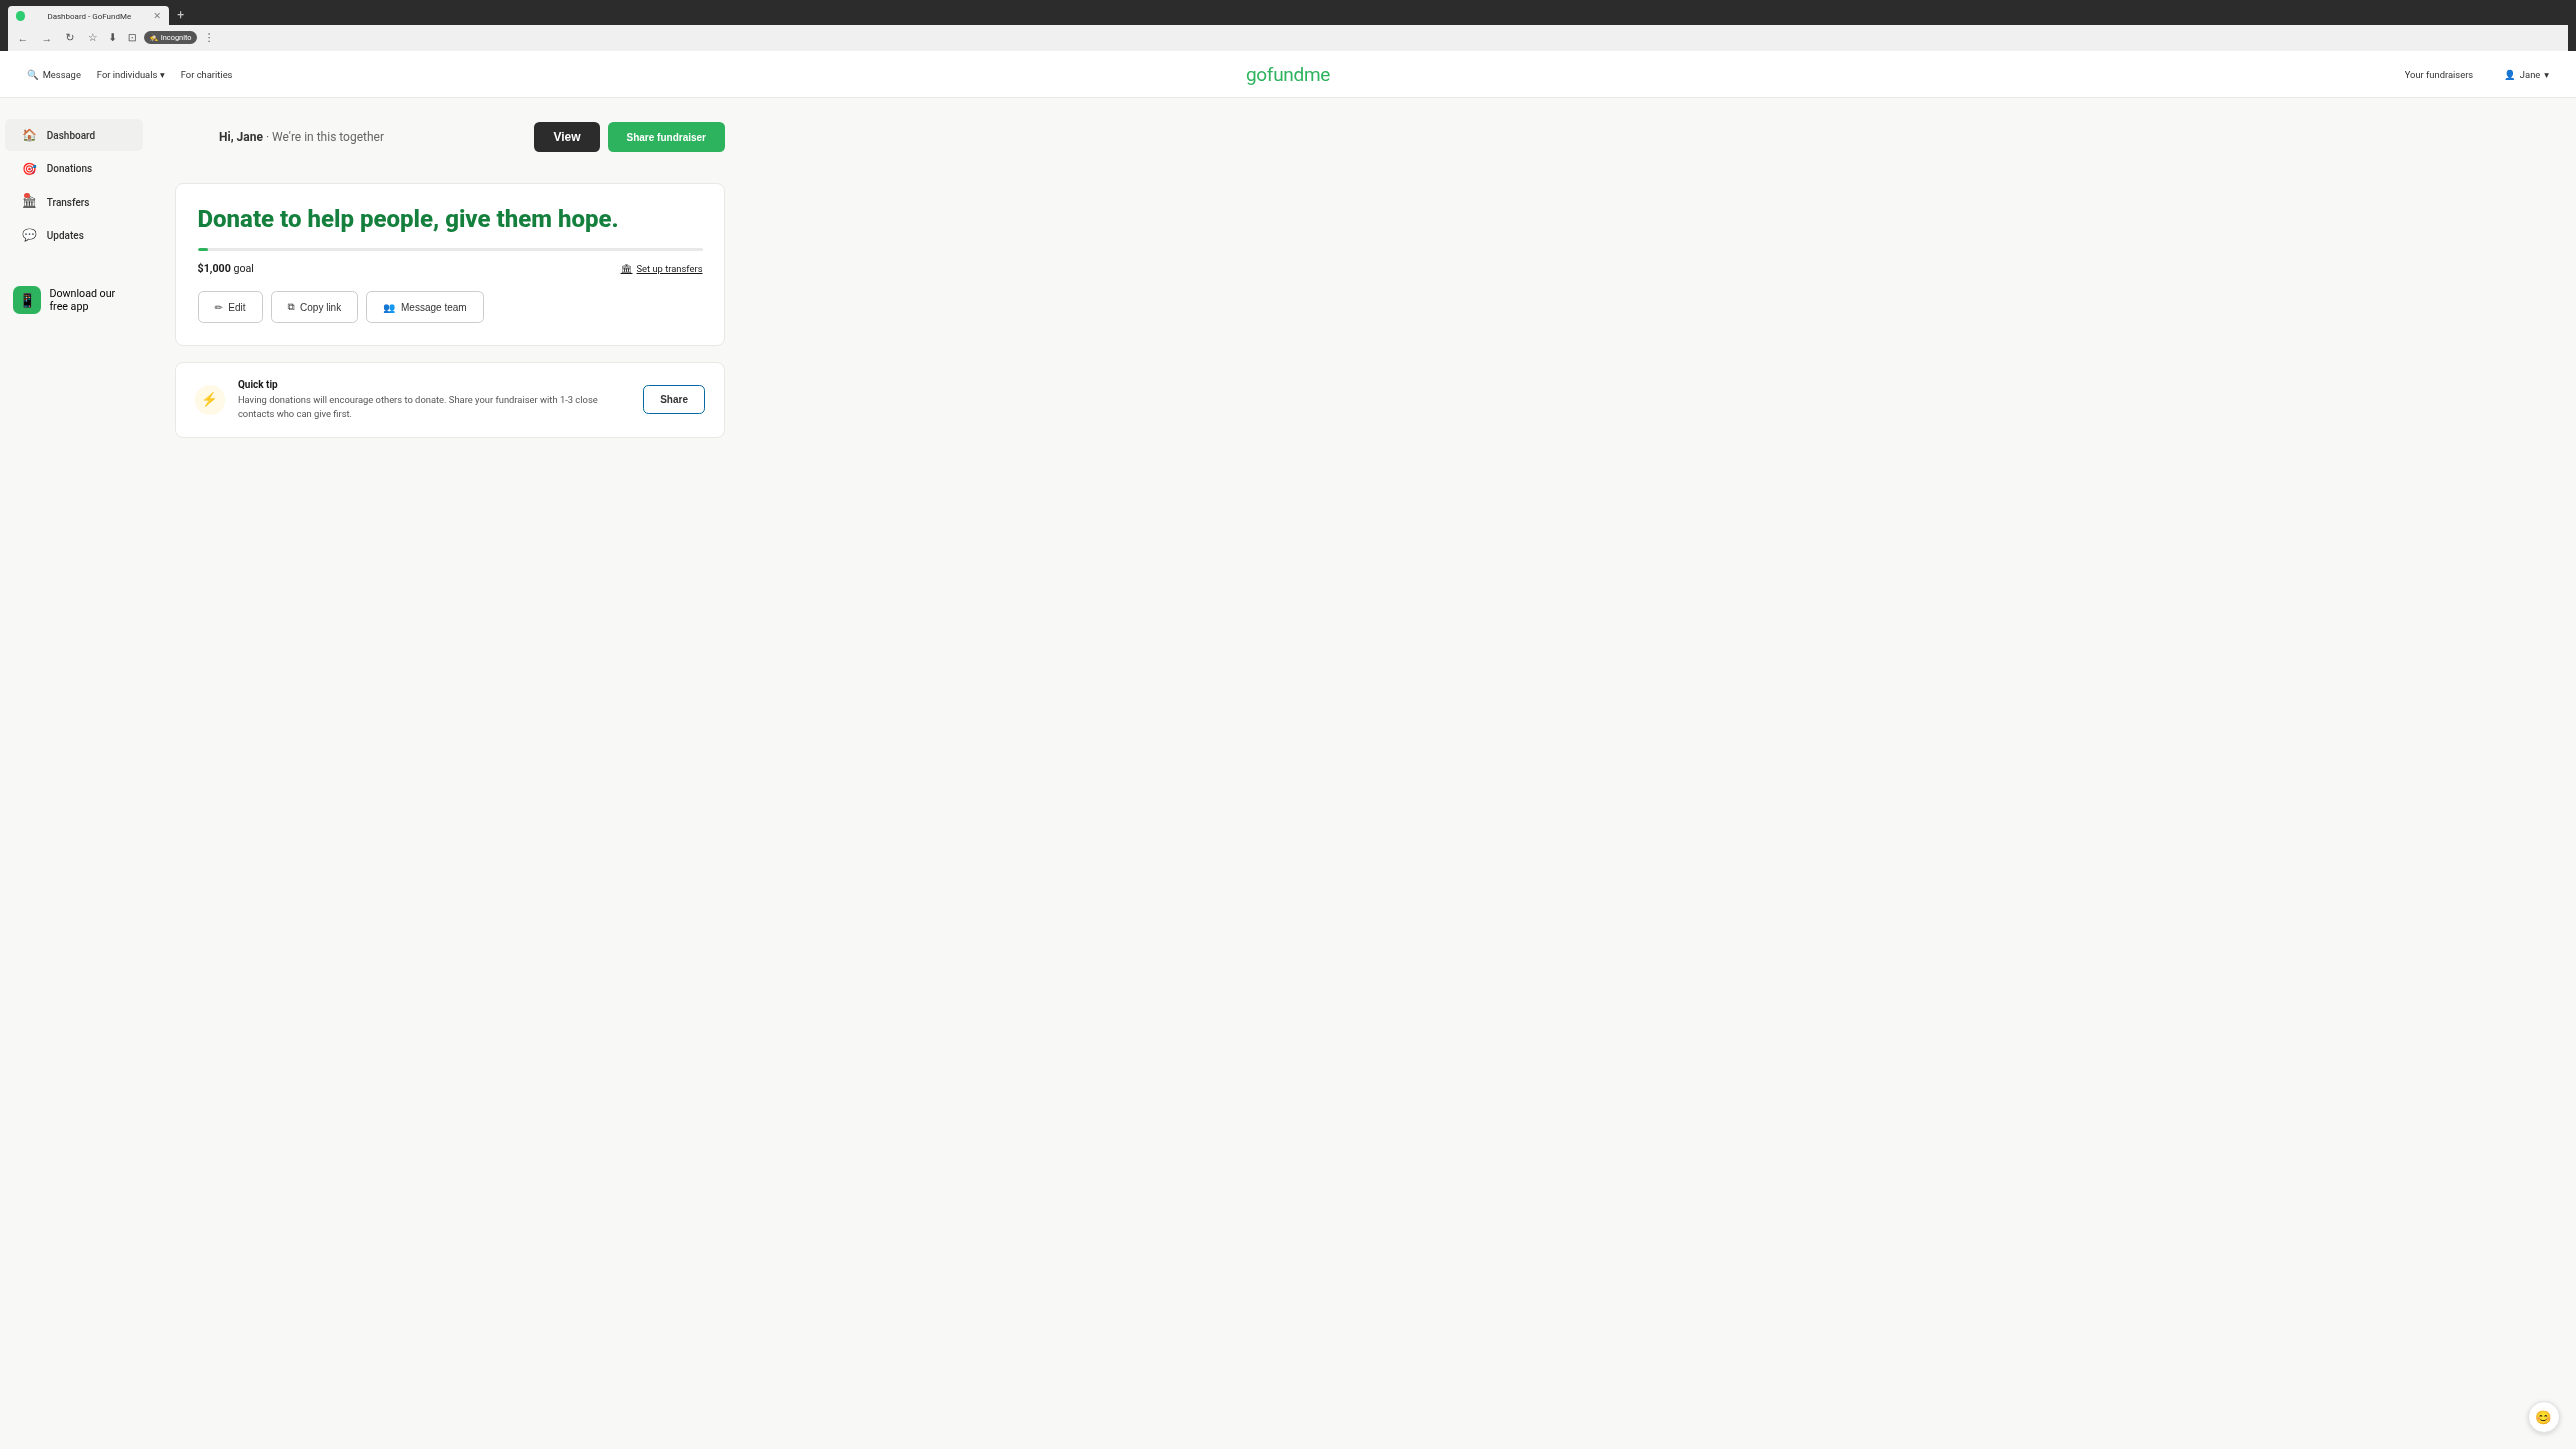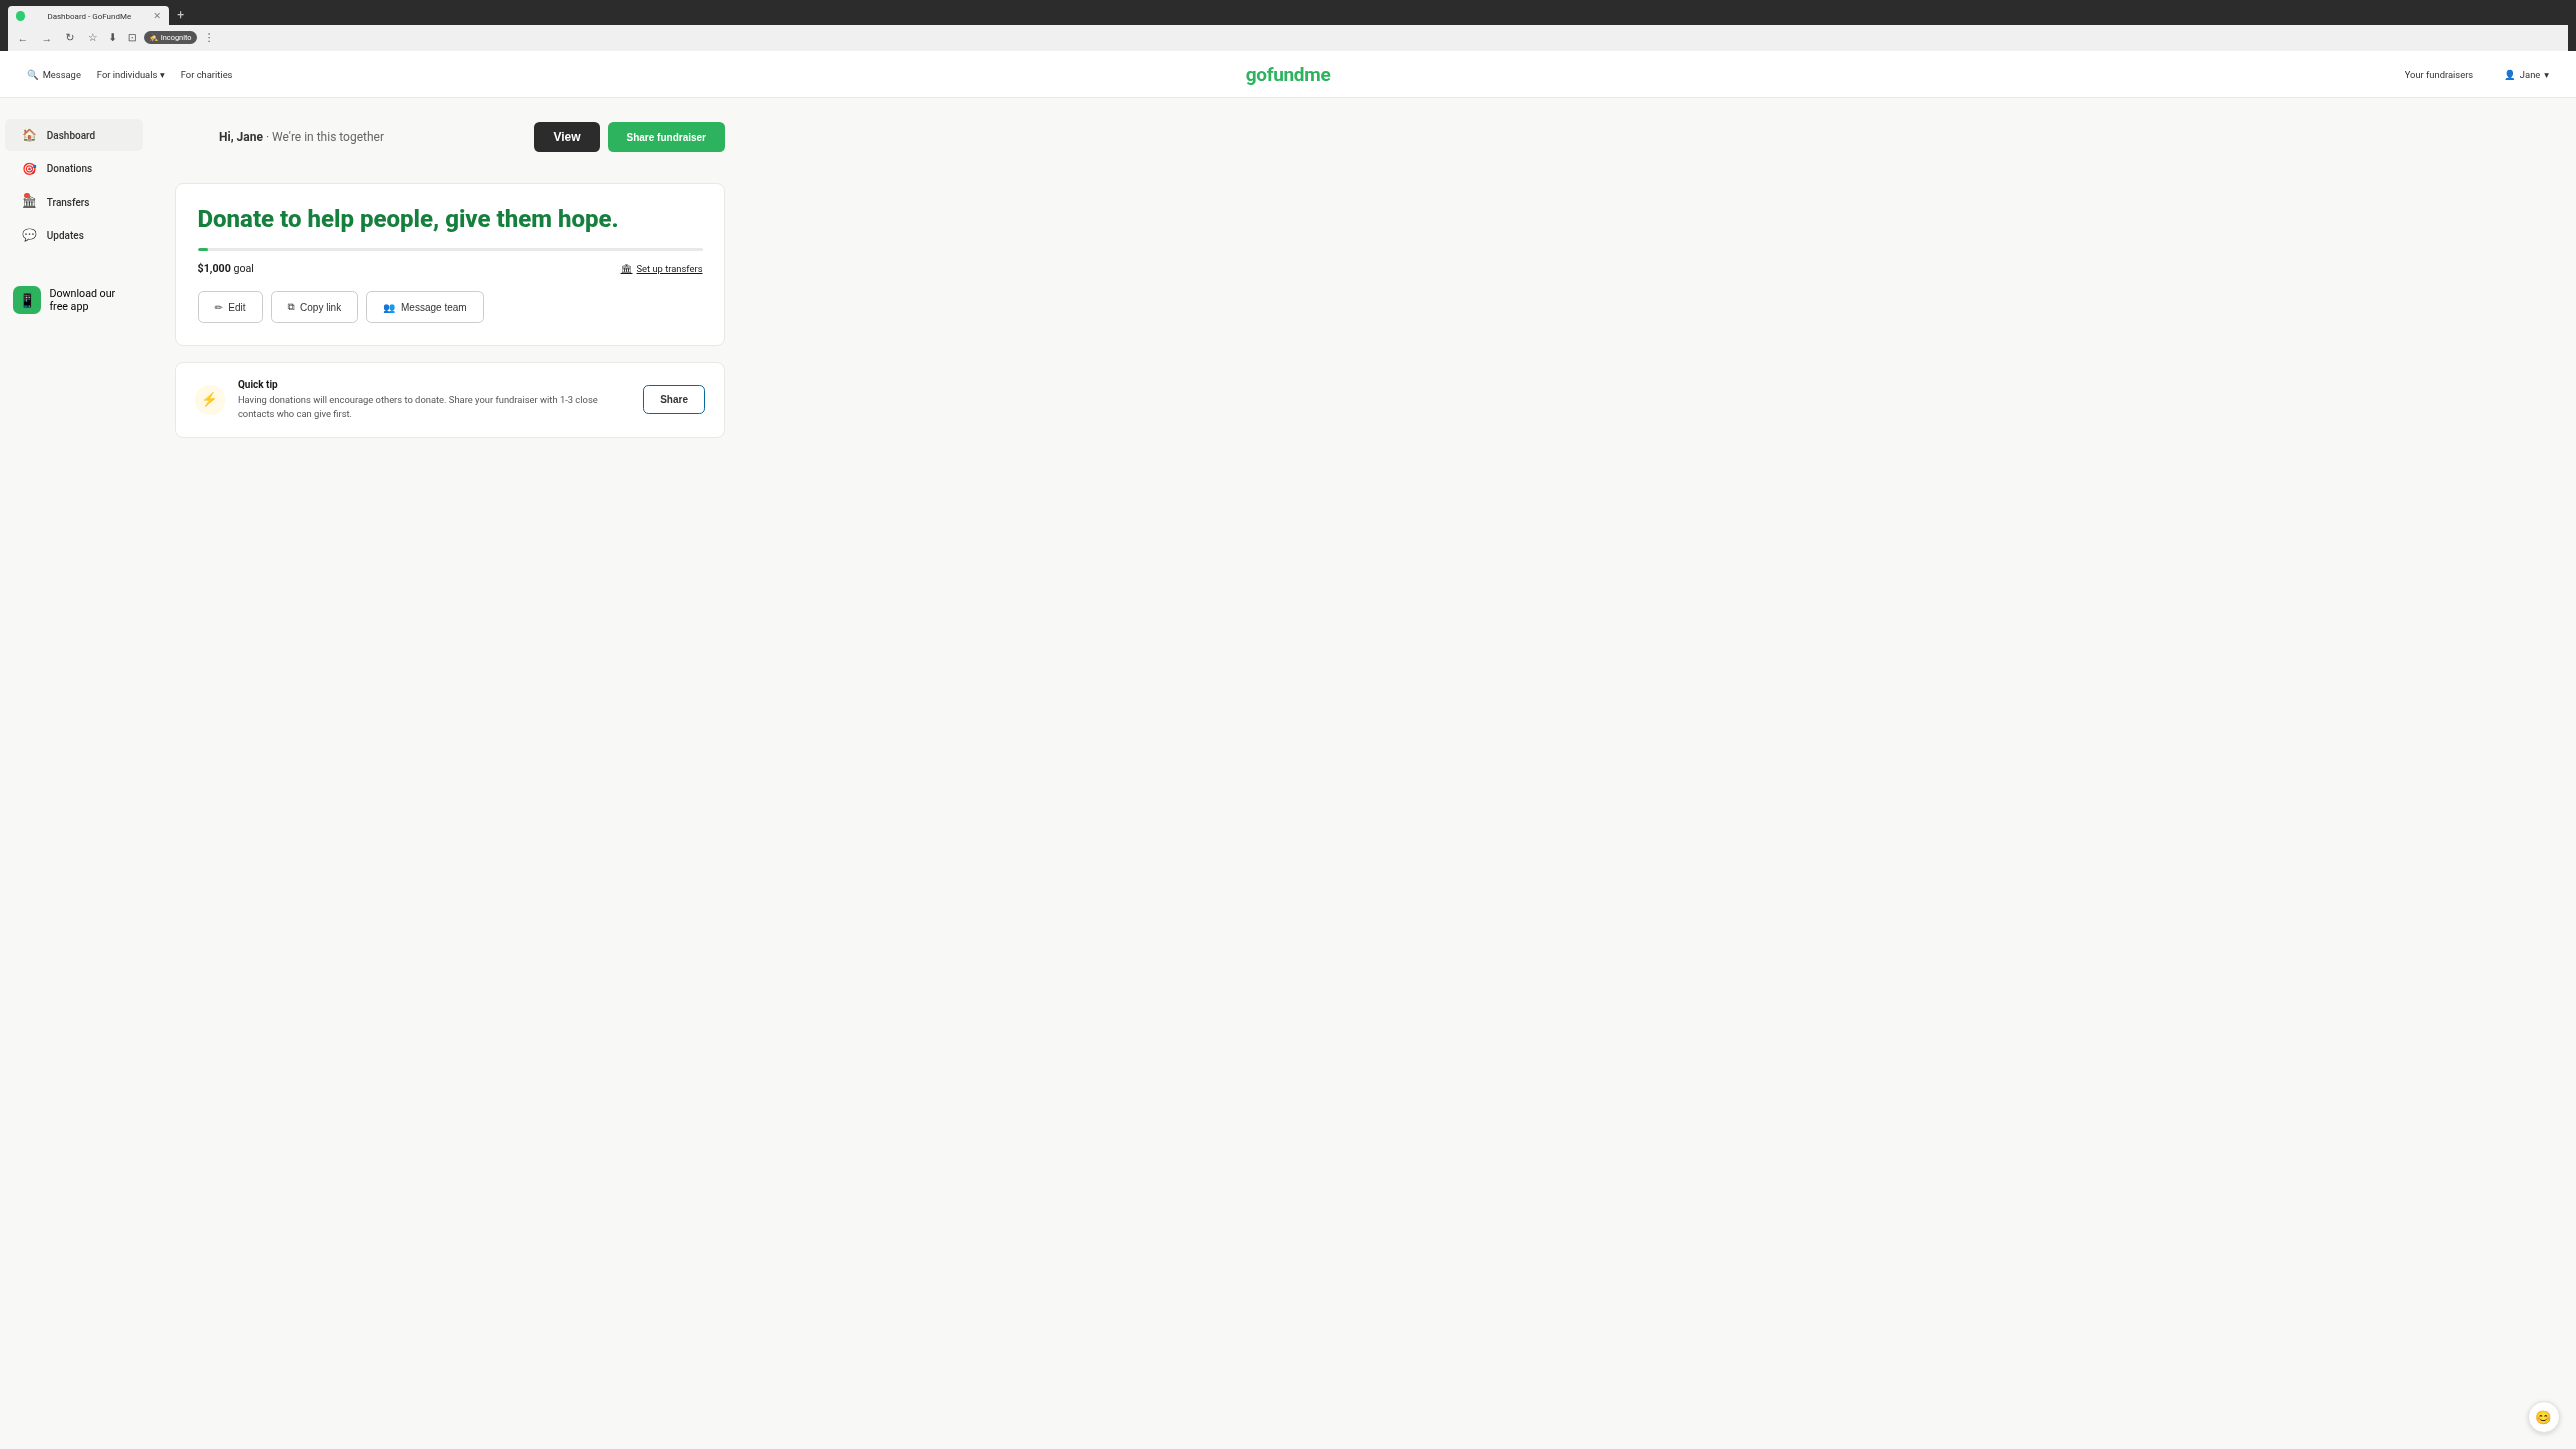--- a/index.html
+++ b/index.html
@@ -142,21 +142,21 @@
       cursor: pointer;
       text-decoration: none;
     }
     .header-logo {
       position: absolute;
       left: 50%;
       transform: translateX(-50%);
     }
     .logo-text {
       font-size: 19px;
-      font-weight: 700;
+      font-weight: 400;
       color: #2db35d;
       letter-spacing: -0.3px;
     }
     .header-right {
       margin-left: auto;
       display: flex;
       align-items: center;
       gap: 31px;
     }
     .your-fundraisers-link {

